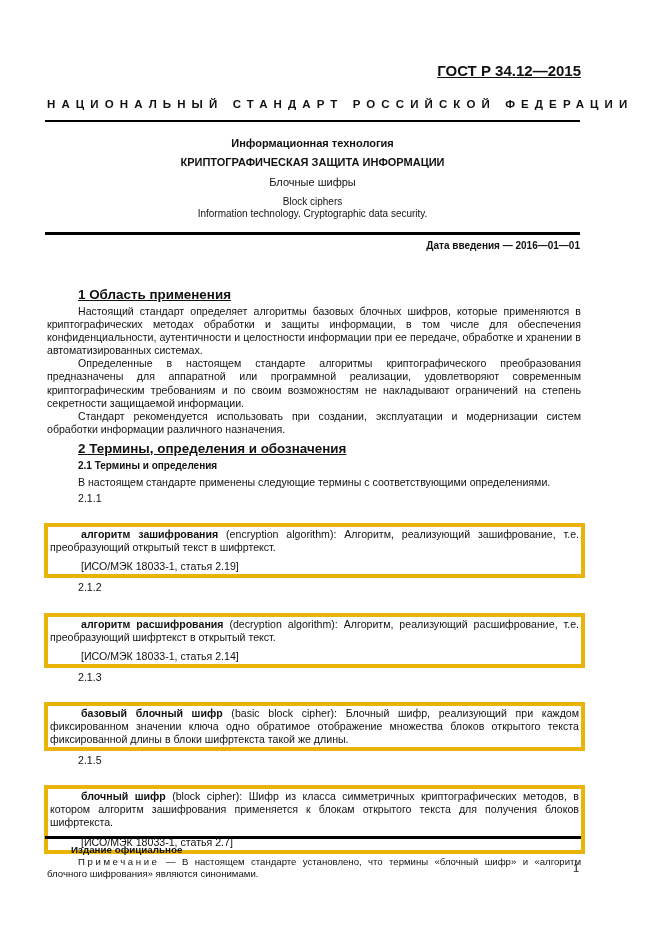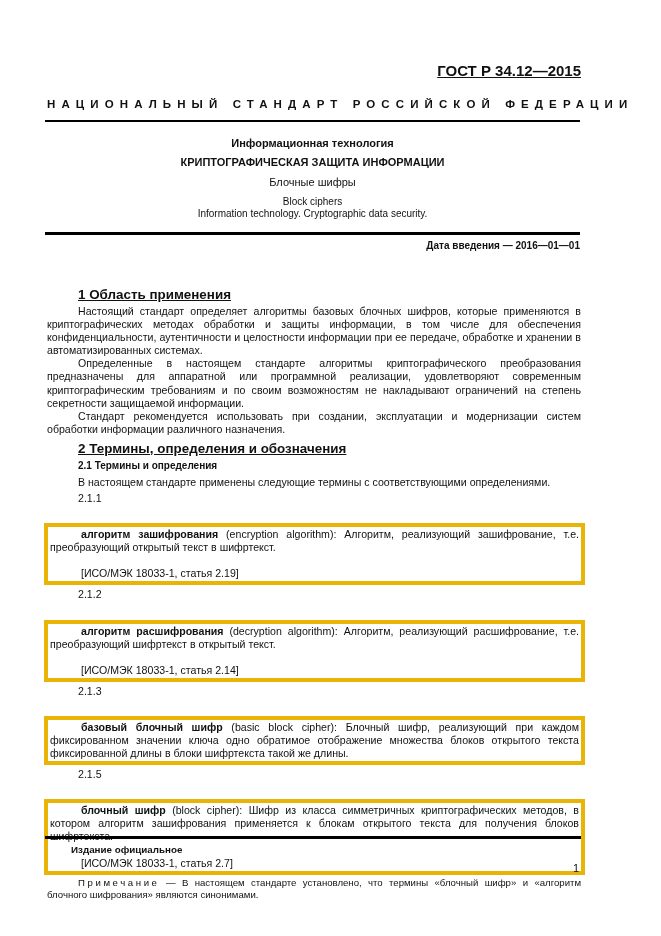--- a/index.html
+++ b/index.html
@@ -27,21 +27,21 @@
     .indent { text-indent: 31px; }
     h1.sec { margin: 0 0 2px 31px; font-size: 13.4px; font-weight: bold; line-height: 17px; text-decoration: underline; }
     h1.sec.s2 { margin-top: 4px; }
     h2.sub { margin: 1px 0 3px 31px; font-size: 10px; font-weight: bold; line-height: 14px; }
     .plain-indent { padding-left: 31px; }
     .term-num { padding-left: 31px; margin: 3px 0 18px 0; }
     .term-box {
       border: 4px solid #eab308; padding: 1px 2px 1px 2px; margin: 0 -4px 2px -3px;
     }
     .term-box p { text-align: justify; }
-    .term-box .ref { padding-left: 31px; margin-top: 13px; }
+    .term-box .ref { padding-left: 31px; margin-top: 6px; }
     b.term { font-weight: bold; }
     .note { font-size: 9.6px; line-height: 12px; margin-top: 4px; }
     .note .spaced { letter-spacing: 2.6px; }
 
     .rule-bottom { top: 836px; left: 45px; width: 536px; height: 3px; background: #000; }
     .edition { top: 844px; left: 47px; font-size: 9.8px; font-weight: bold; padding-left: 24px; }
     .page-num { top: 862px; right: 82px; font-size: 11px; }
   </style>
 </head>
 <body>

